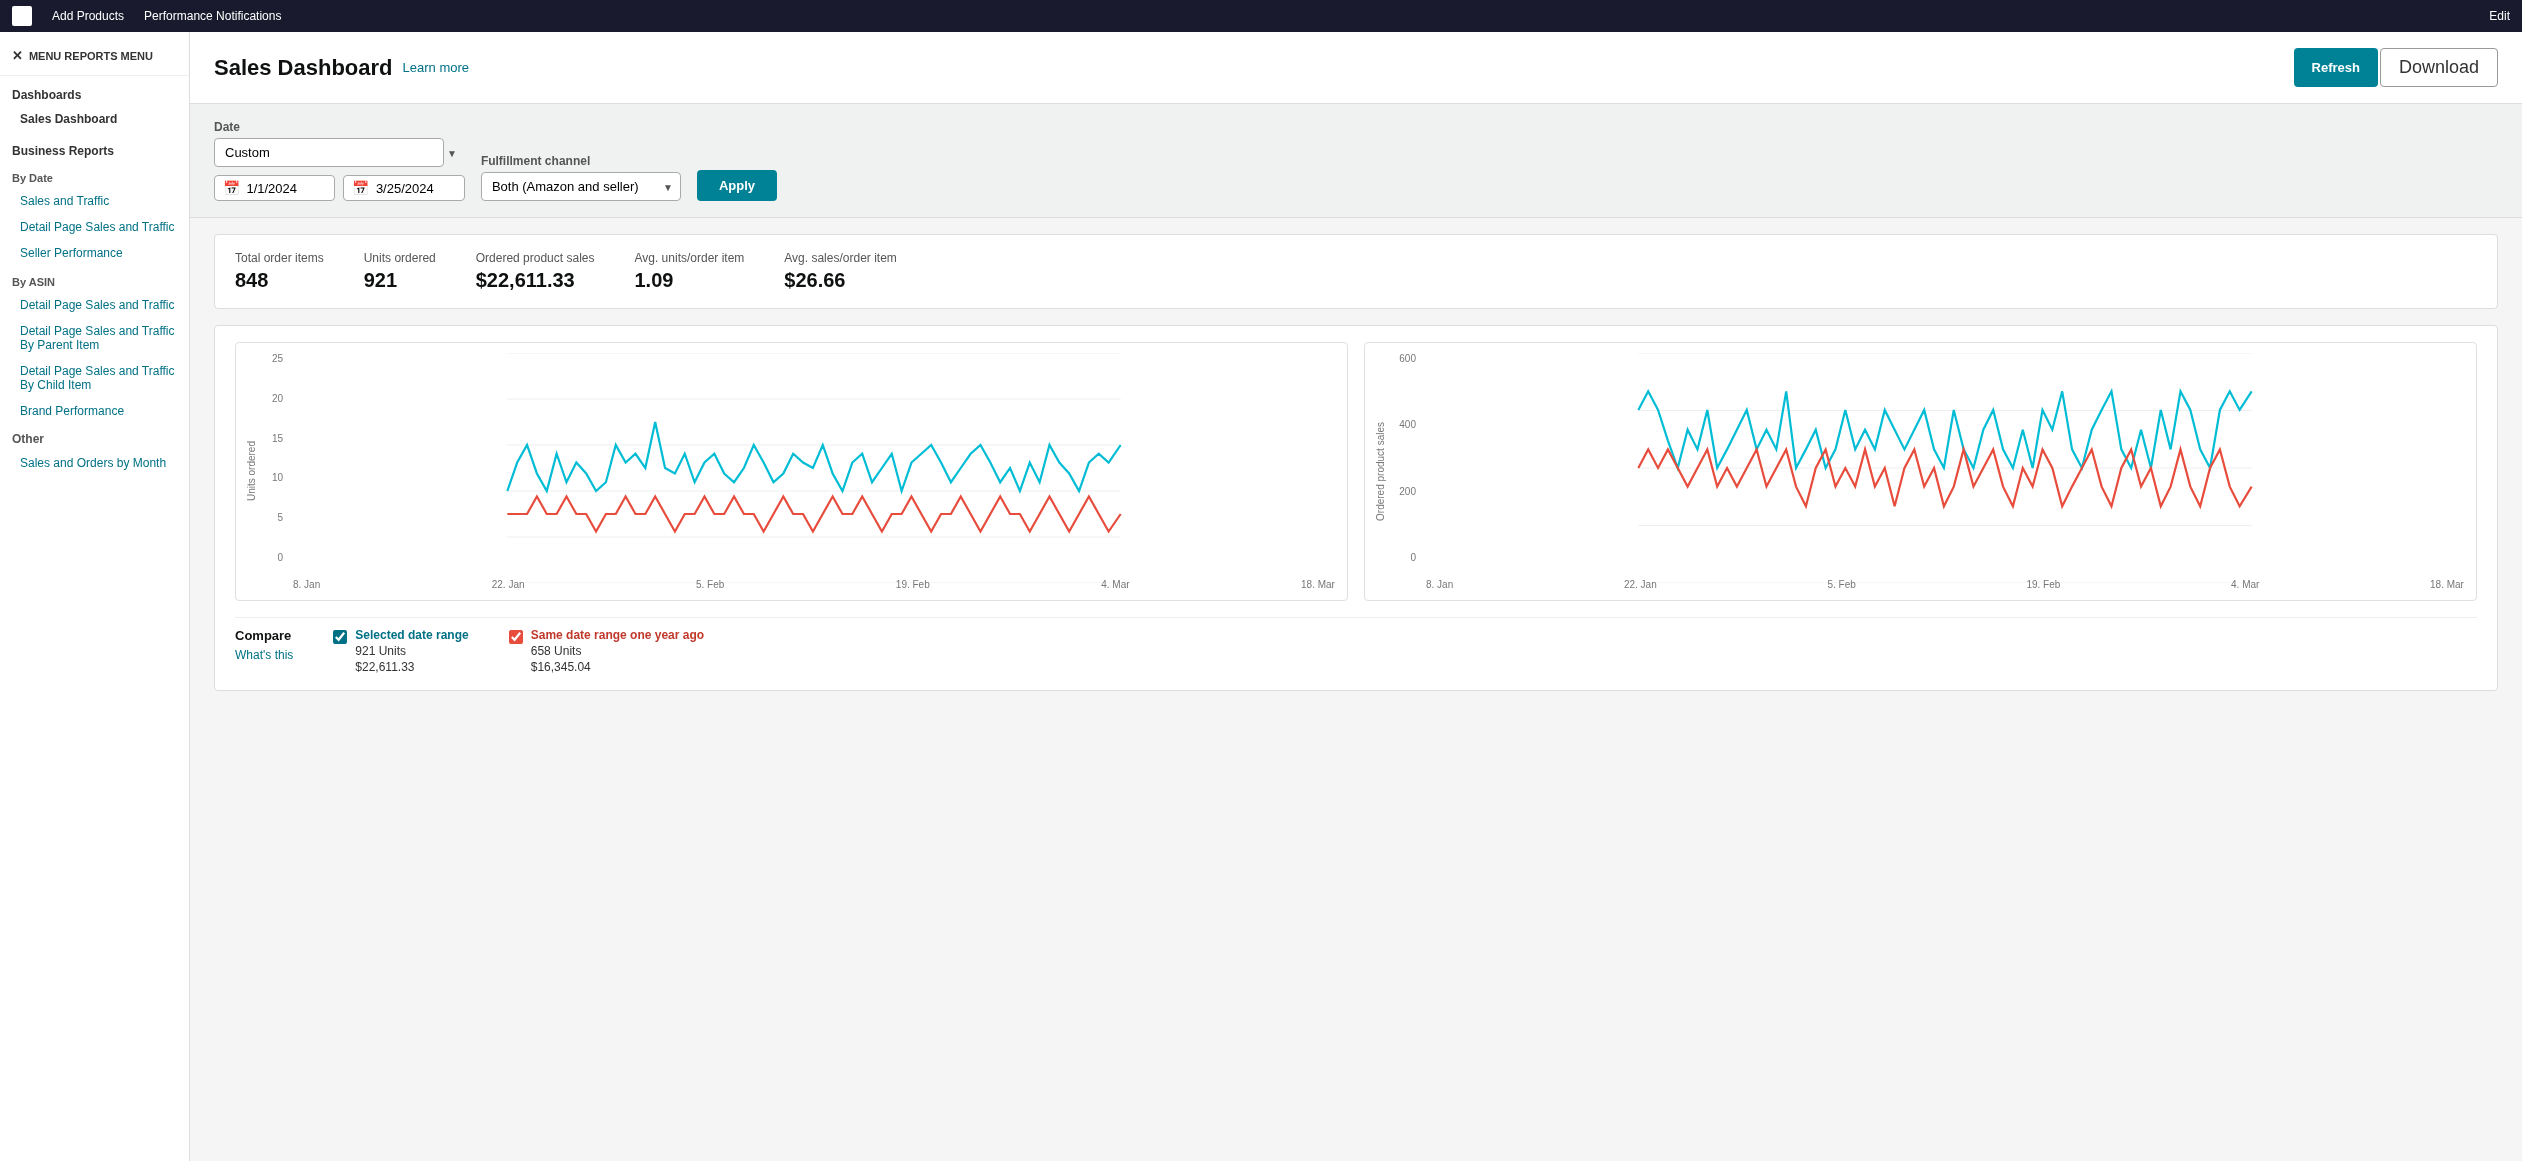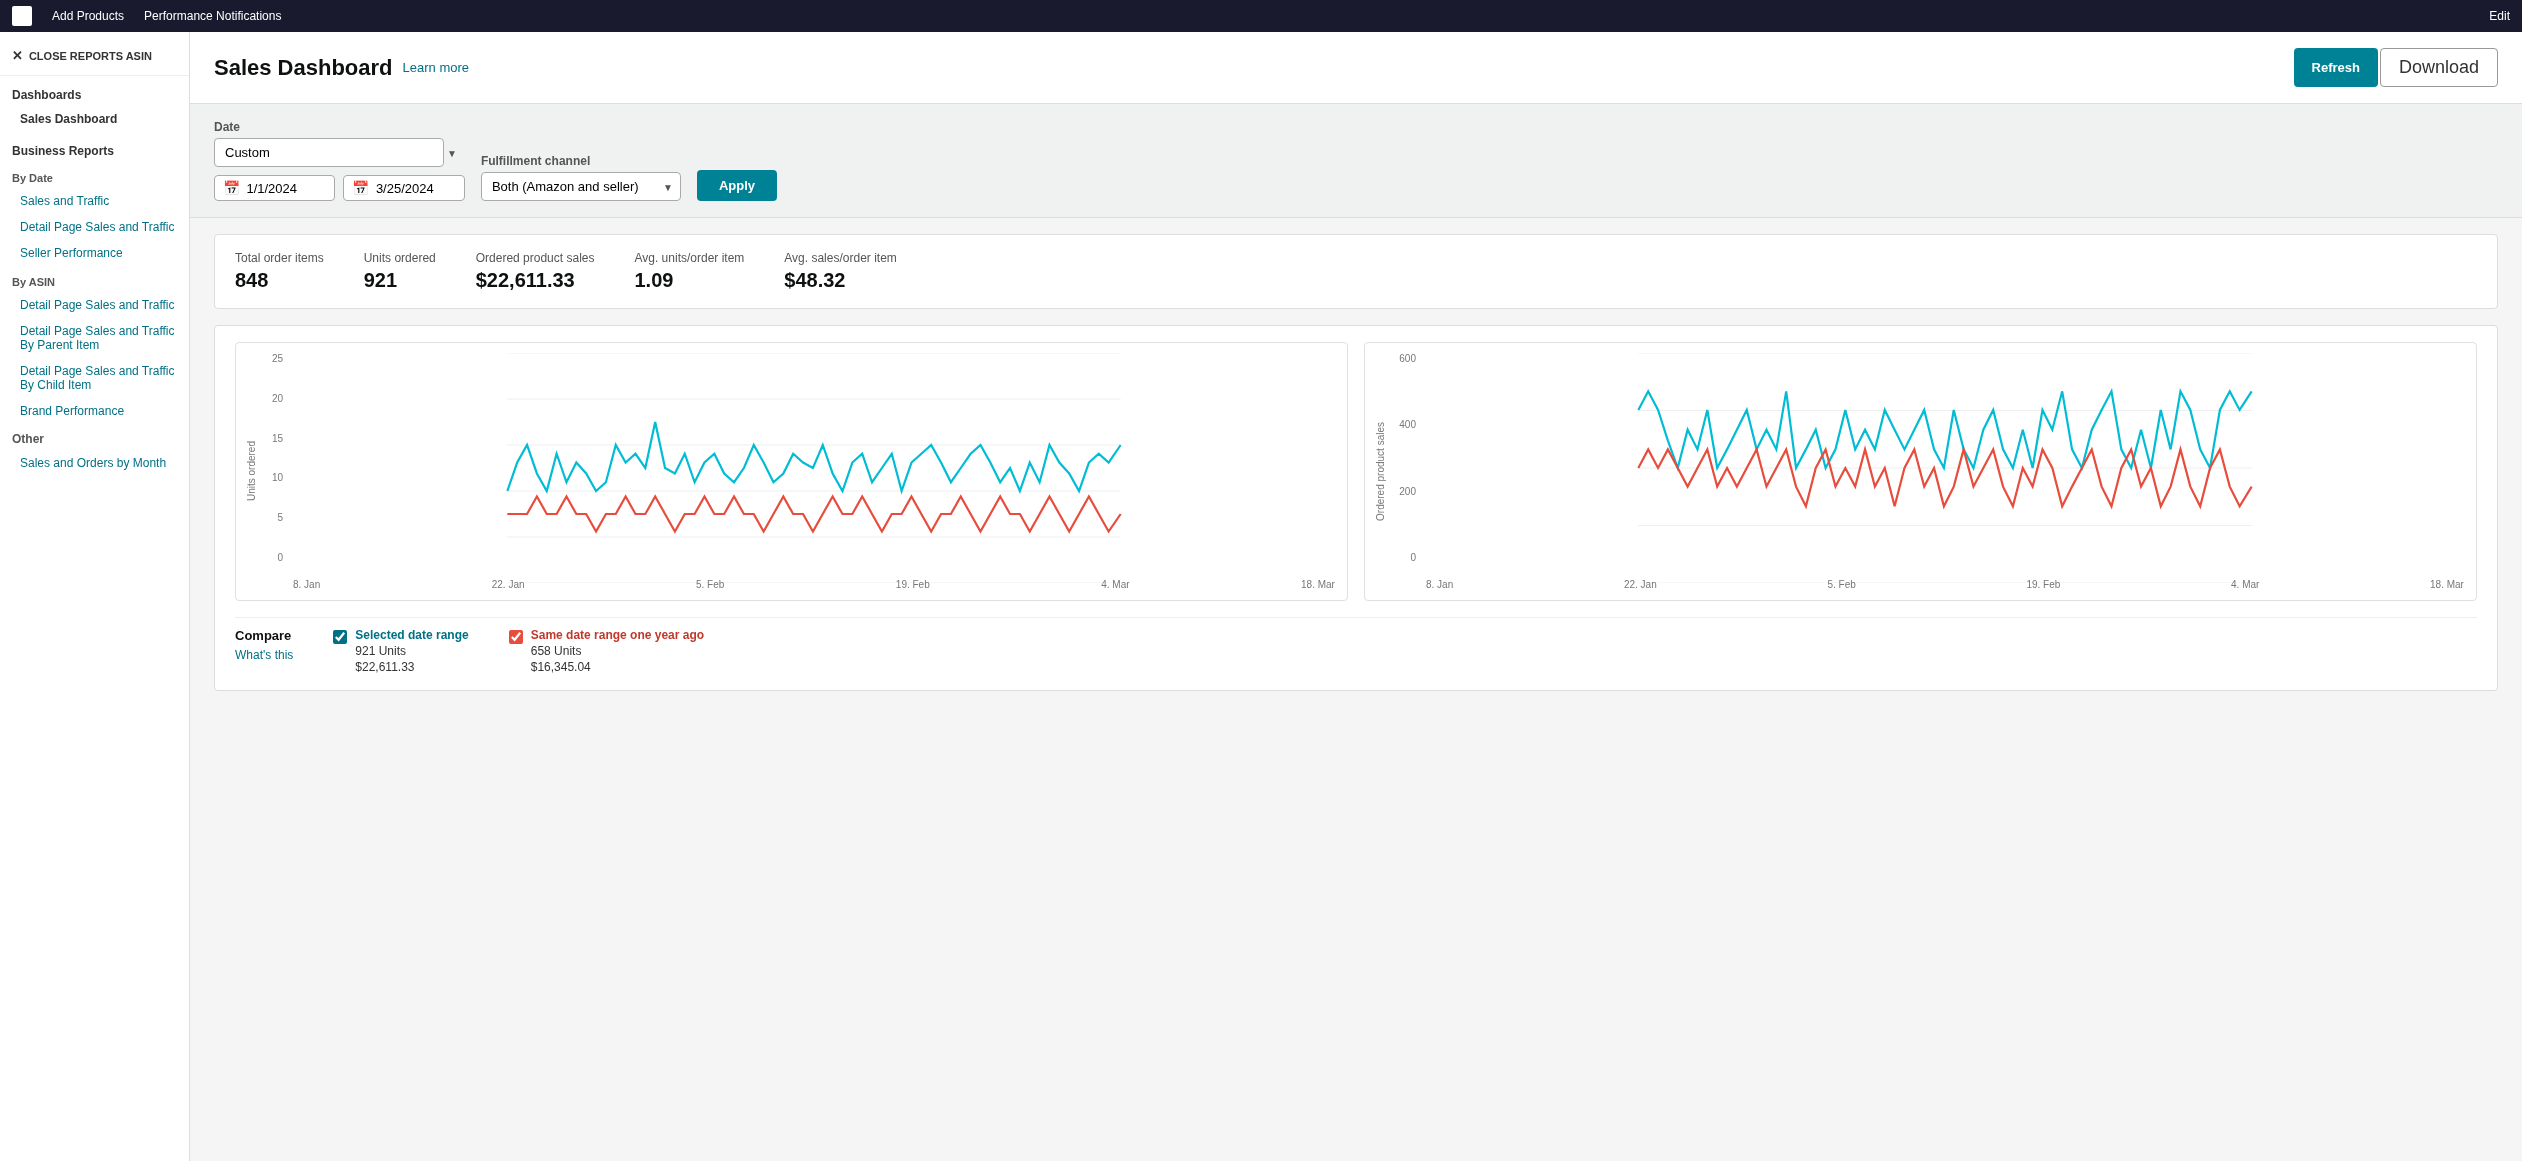--- a/index.html
+++ b/index.html
@@ -307,21 +307,21 @@
   <a href="#">Add Products</a>
   <a href="#">Performance Notifications</a>
   <span class="top-nav-right">Edit</span>
 </div>
 
 <div class="layout">
 
   <div class="sidebar">
     <div class="close-reports-menu">
       <span class="x-icon">✕</span>
-      <span>CLOSE REPORTS ASIN</span>
+      <span>MENU REPORTS MENU</span>
     </div>
 
     <div class="sidebar-section-header">Dashboards</div>
     <span class="sidebar-item active">Sales Dashboard</span>
 
     <div class="sidebar-section-header">Business Reports</div>
 
     <div class="sidebar-sub-header">By Date</div>
     <span class="sidebar-item highlighted">Sales and Traffic</span>
     <span class="sidebar-item">Detail Page Sales and Traffic</span>
@@ -397,21 +397,21 @@
           <div class="metric">
             <span class="metric-label">Ordered product sales</span>
             <span class="metric-value">$22,611.33</span>
           </div>
           <div class="metric">
             <span class="metric-label">Avg. units/order item</span>
             <span class="metric-value">1.09</span>
           </div>
           <div class="metric">
             <span class="metric-label">Avg. sales/order item</span>
-            <span class="metric-value">$48.32</span>
+            <span class="metric-value">$26.66</span>
           </div>
         </div>
       </div>
 
       <div class="compare-section">
 
         <div class="charts-container">
 
           <div class="chart-wrapper">
             <div class="chart-inner">

